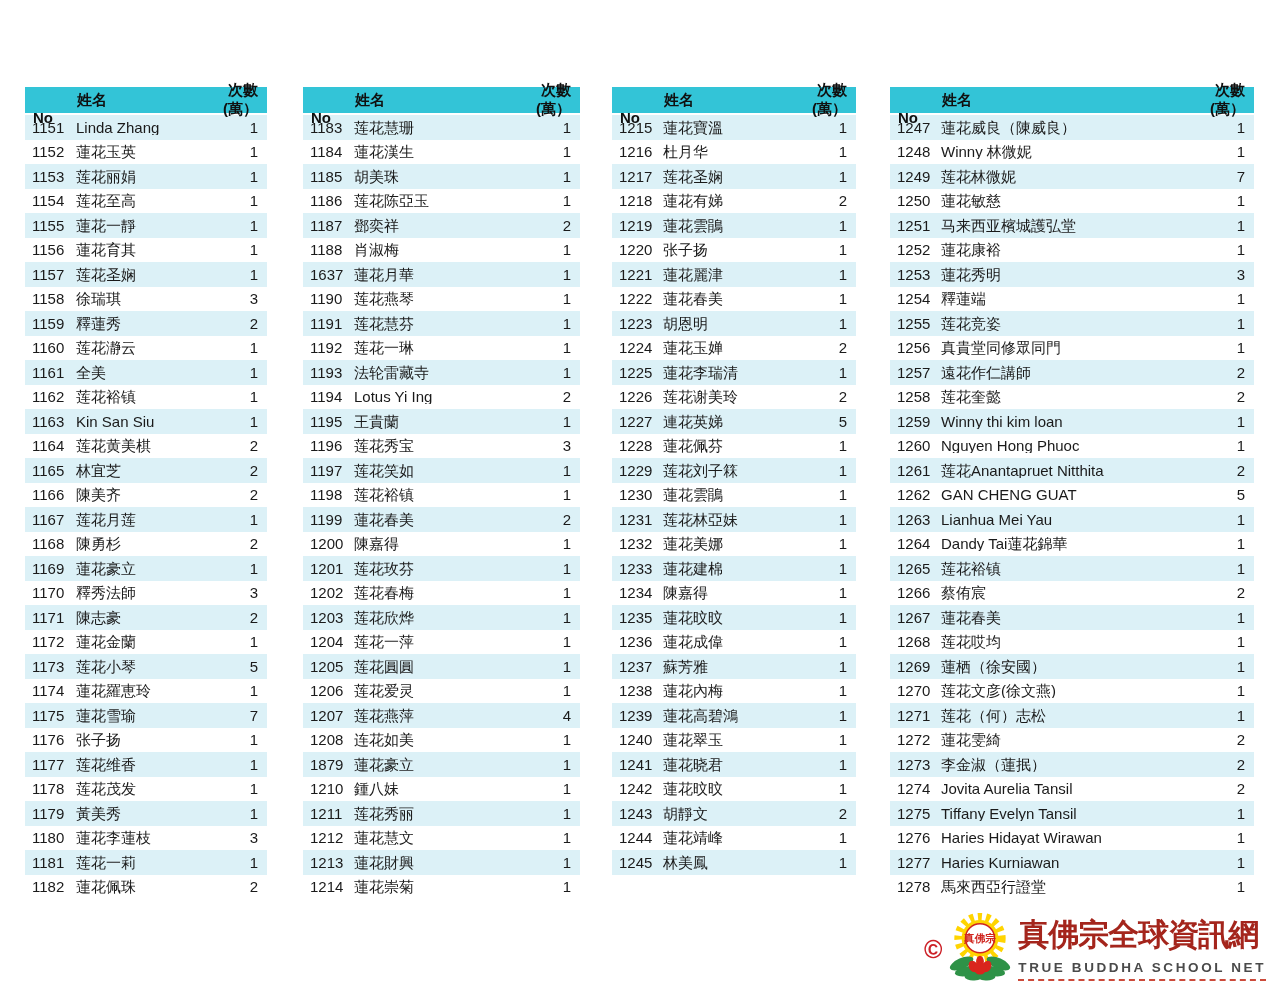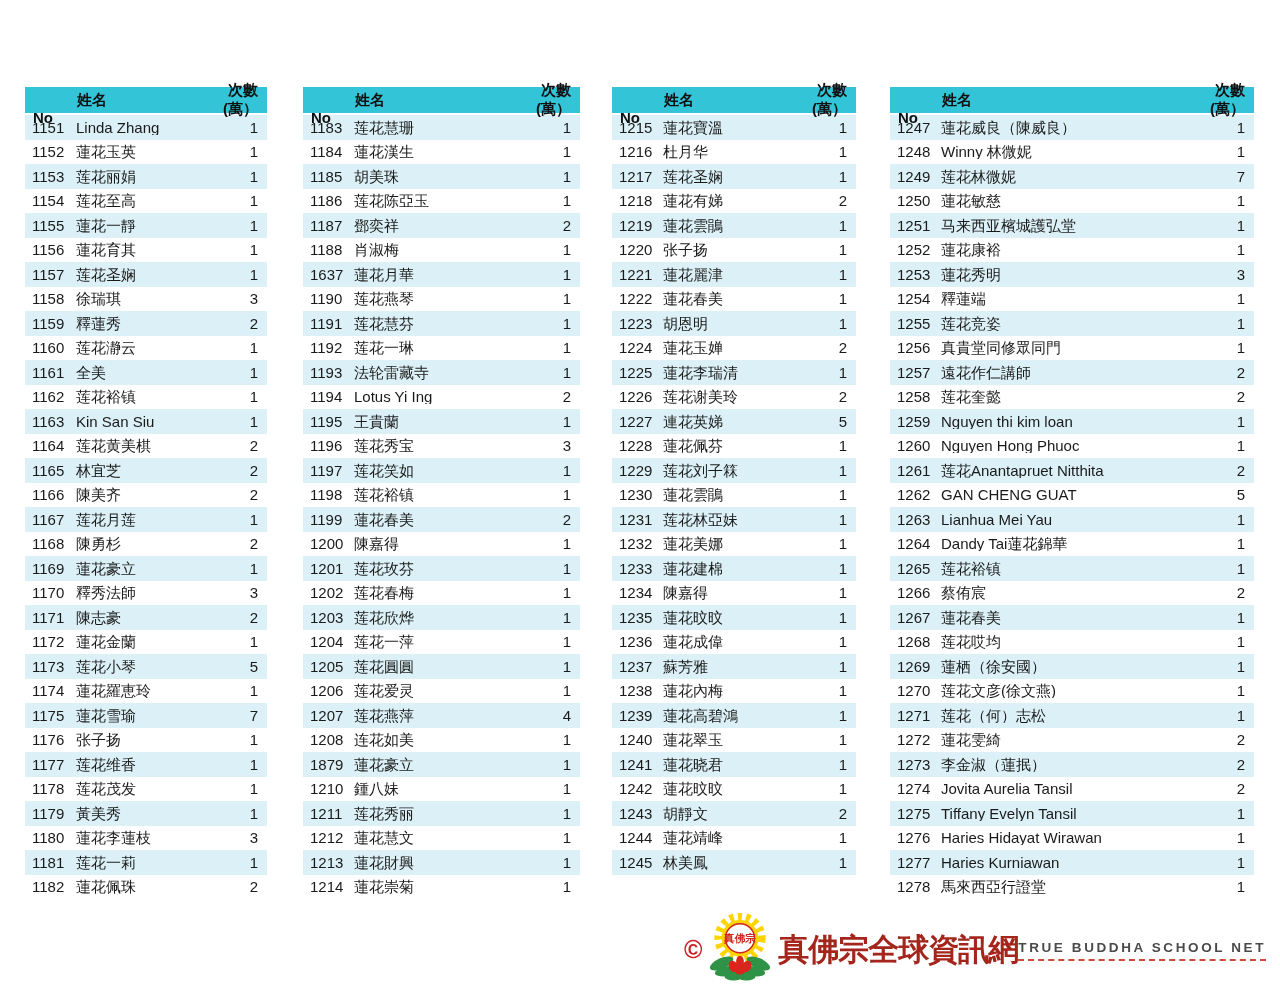--- a/index.html
+++ b/index.html
@@ -27,21 +27,21 @@
   .c-no{width:44px;padding-left:7px;flex:none;}
   .c-name{flex:1;white-space:nowrap;overflow:hidden;}
   .c-cnt{width:54px;text-align:right;padding-right:9px;flex:none;}
   .hdr .c-no{padding-left:8px;margin-top:35px;}
 
   .logo{
     position:absolute;right:14px;bottom:4px;
     display:flex;align-items:center;gap:7px;
   }
   .copy{color:#cc2027;font-size:25px;font-weight:bold;line-height:1;}
-  .logo-txt{display:flex;flex-direction:row;align-items:flex-start;}
+  .logo-txt{display:flex;flex-direction:column;align-items:flex-start;}
   .logo-cn{
     font-family:"DejaVu Serif","Liberation Serif",serif;
     font-size:31px;font-weight:bold;color:#a4251c;
     letter-spacing:-1px;white-space:nowrap;line-height:1.1;
   }
   .logo-en{
     font-size:13.5px;font-weight:bold;color:#4a4a4a;
     letter-spacing:2.6px;white-space:nowrap;
     padding-bottom:4px;border-bottom:2px dashed #cc4a3a;margin-top:8px;
   }
@@ -607,21 +607,21 @@
         <span class="c-name">遠花作仁講師</span>
         <span class="c-cnt">2</span>
       </div>
       <div class="row">
         <span class="c-no">1258</span>
         <span class="c-name">莲花奎懿</span>
         <span class="c-cnt">2</span>
       </div>
       <div class="row alt">
         <span class="c-no">1259</span>
-        <span class="c-name">Nguyen thi kim loan</span>
+        <span class="c-name">Winny thi kim loan</span>
         <span class="c-cnt">1</span>
       </div>
       <div class="row">
         <span class="c-no">1260</span>
         <span class="c-name">Nguyen Hong Phuoc</span>
         <span class="c-cnt">1</span>
       </div>
       <div class="row alt">
         <span class="c-no">1261</span>
         <span class="c-name">莲花Anantapruet Nitthita</span>

